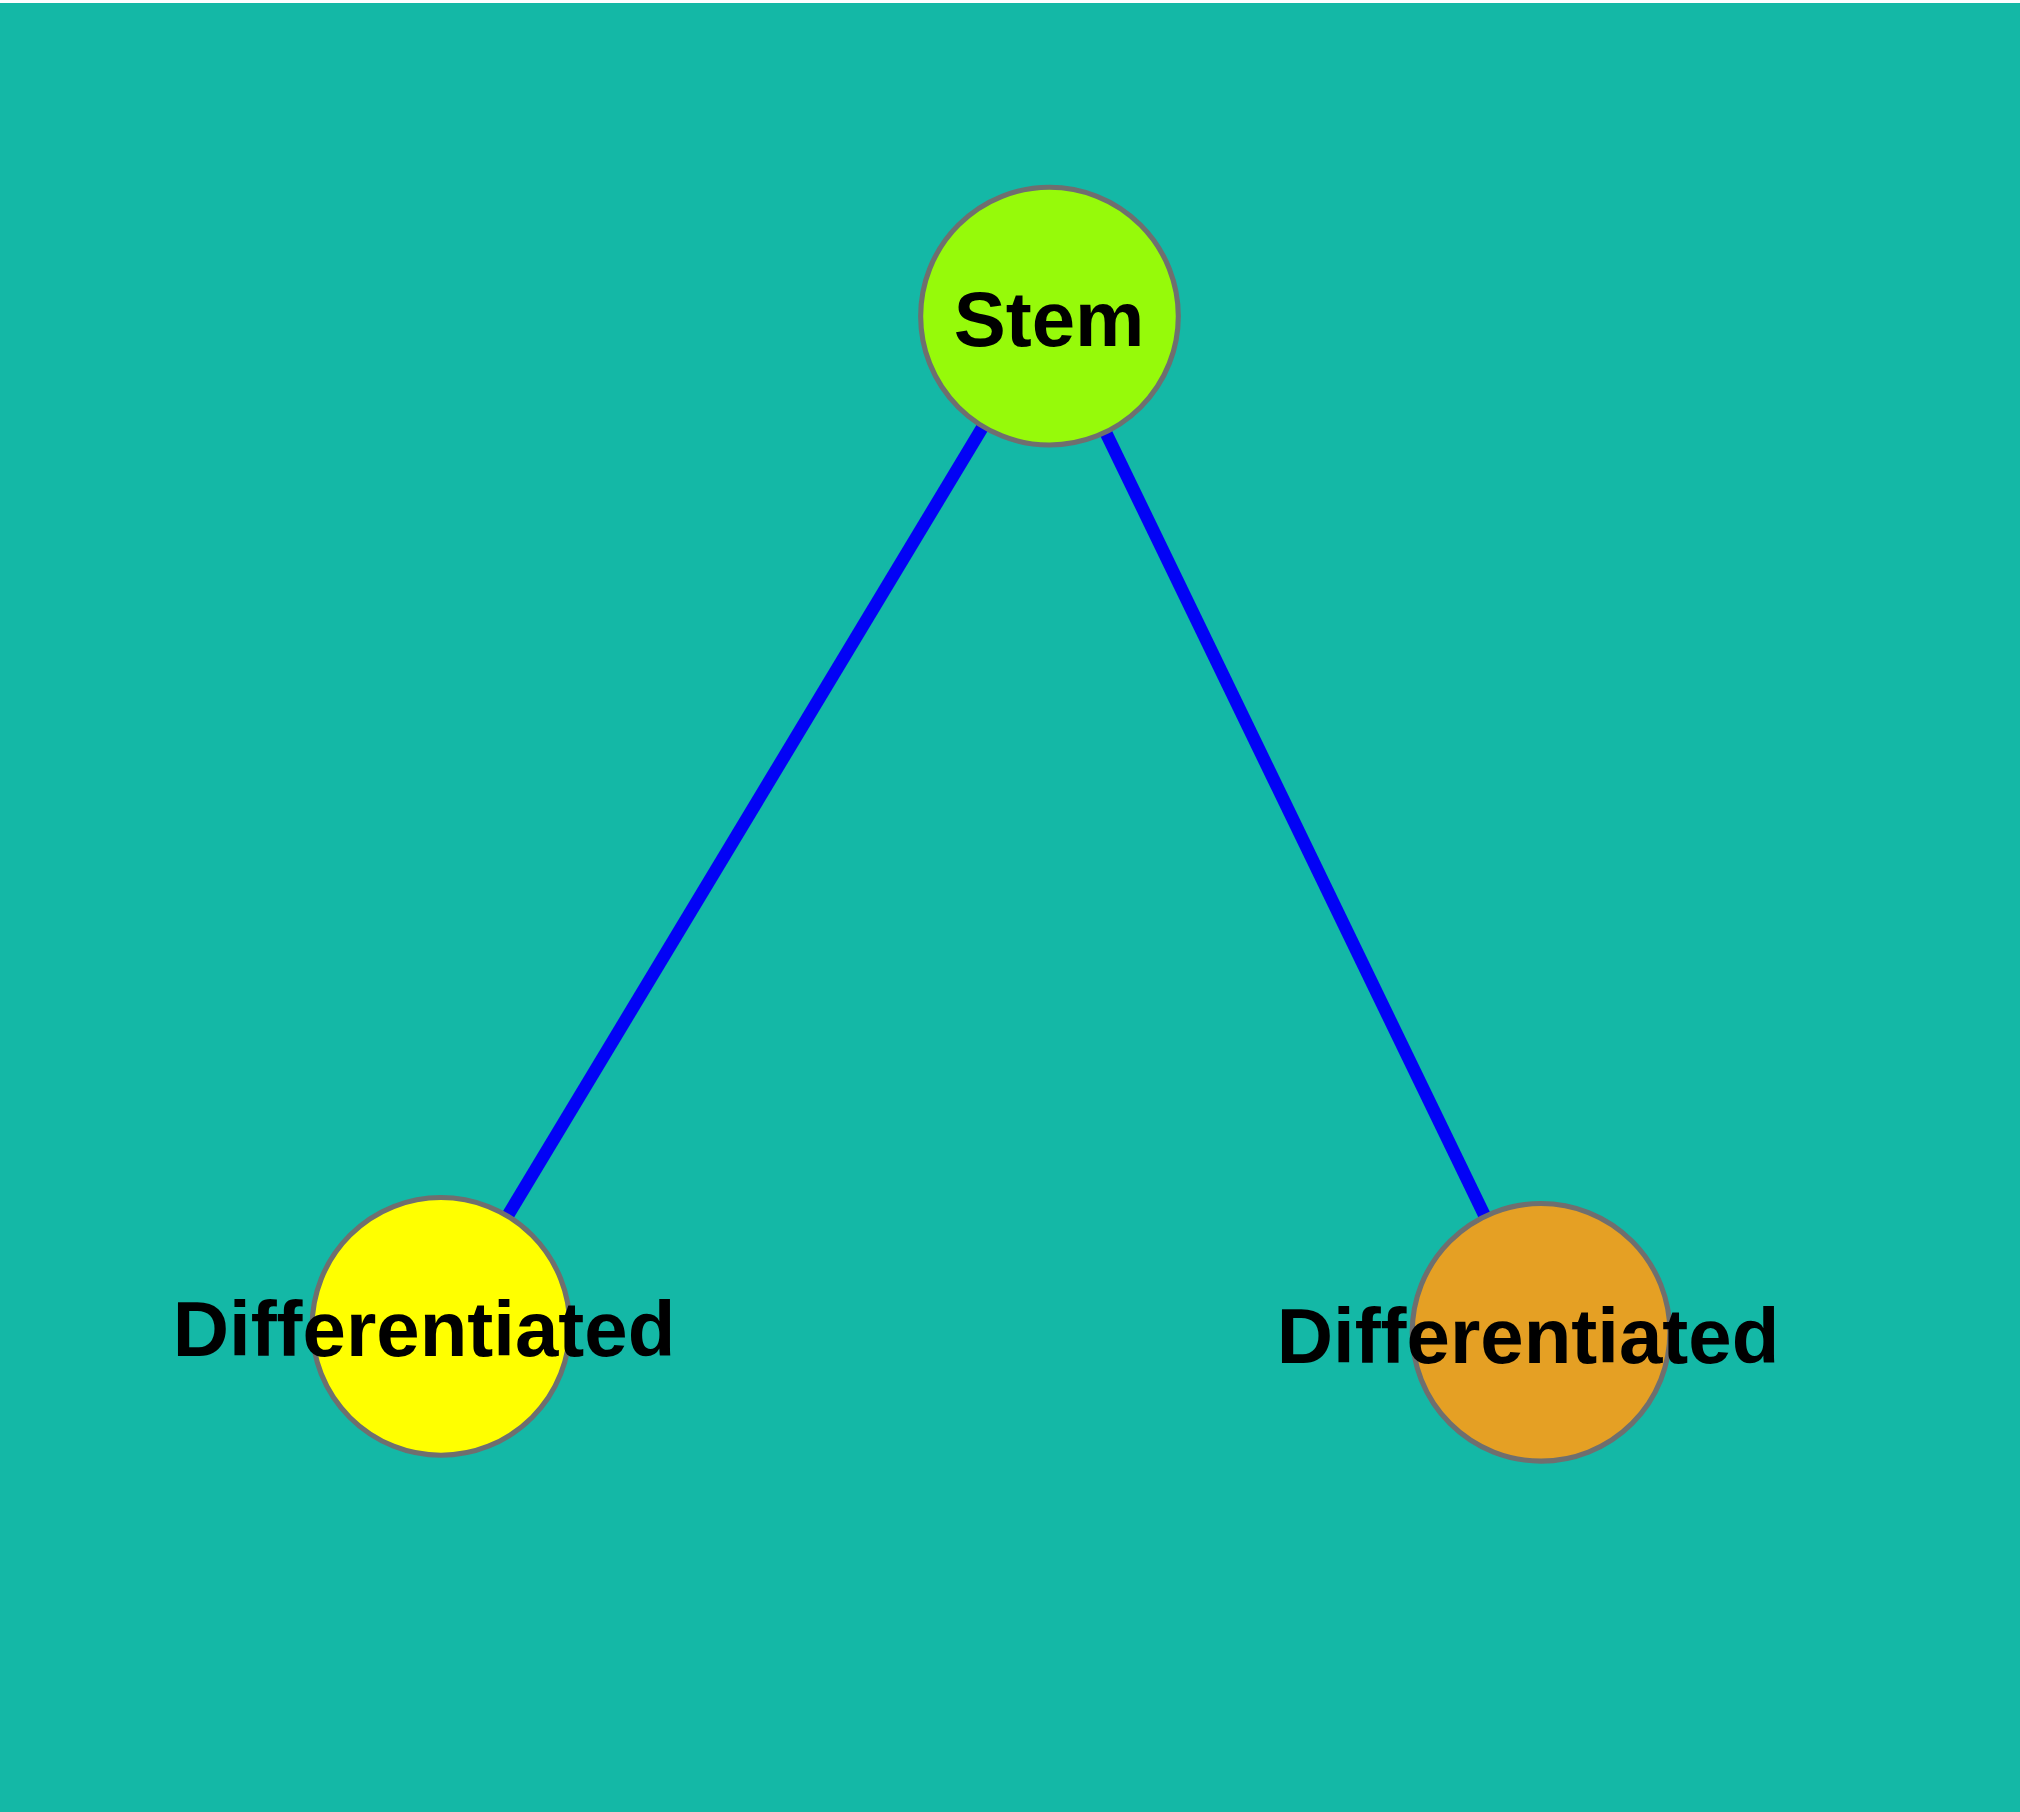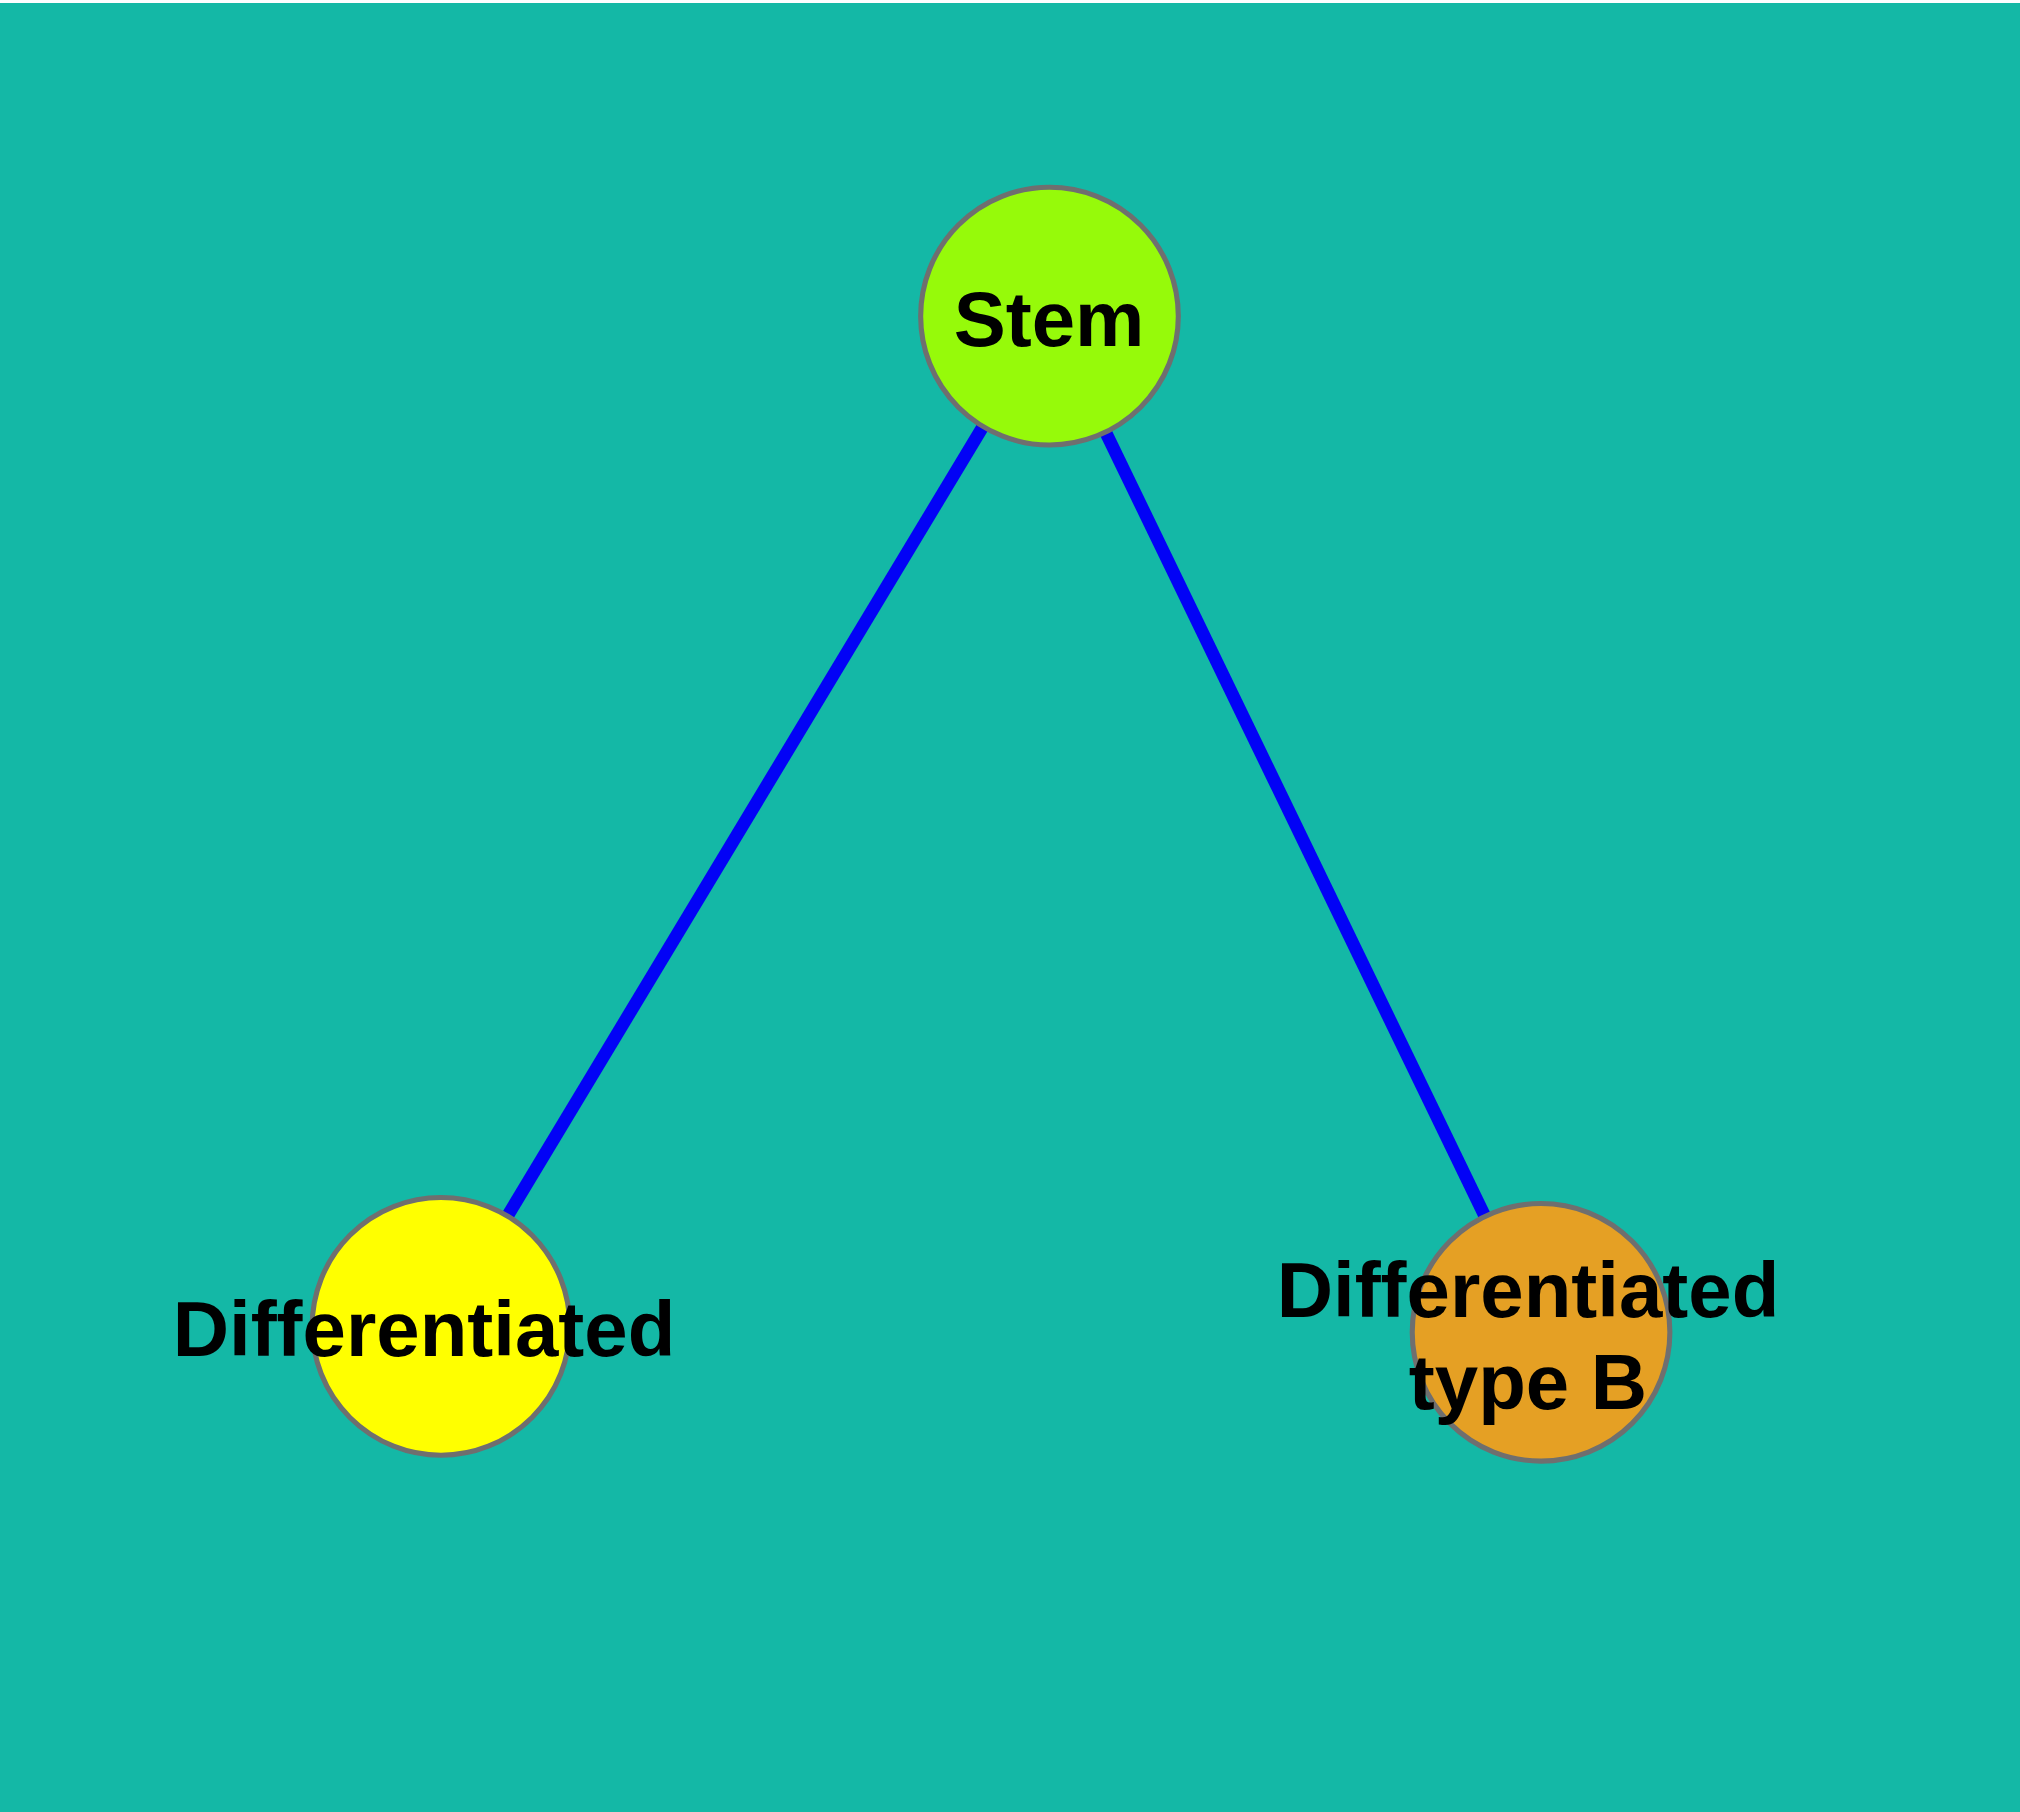--- a/index.html
+++ b/index.html
@@ -67,17 +67,16 @@
   </svg>
 
   <div class="node-label" style="left:1049px; top:319px;">Stem</div>
 
   <div class="node-label" style="left:424px; top:1329px;">
     <div>Differentiated</div>
   </div>
 
   <div class="node-label" style="left:1528px; top:1336px;">
     <div>Differentiated</div>
-    <div>type B</div>
   </div>
 
 </div>
 
 
 </body></html>

